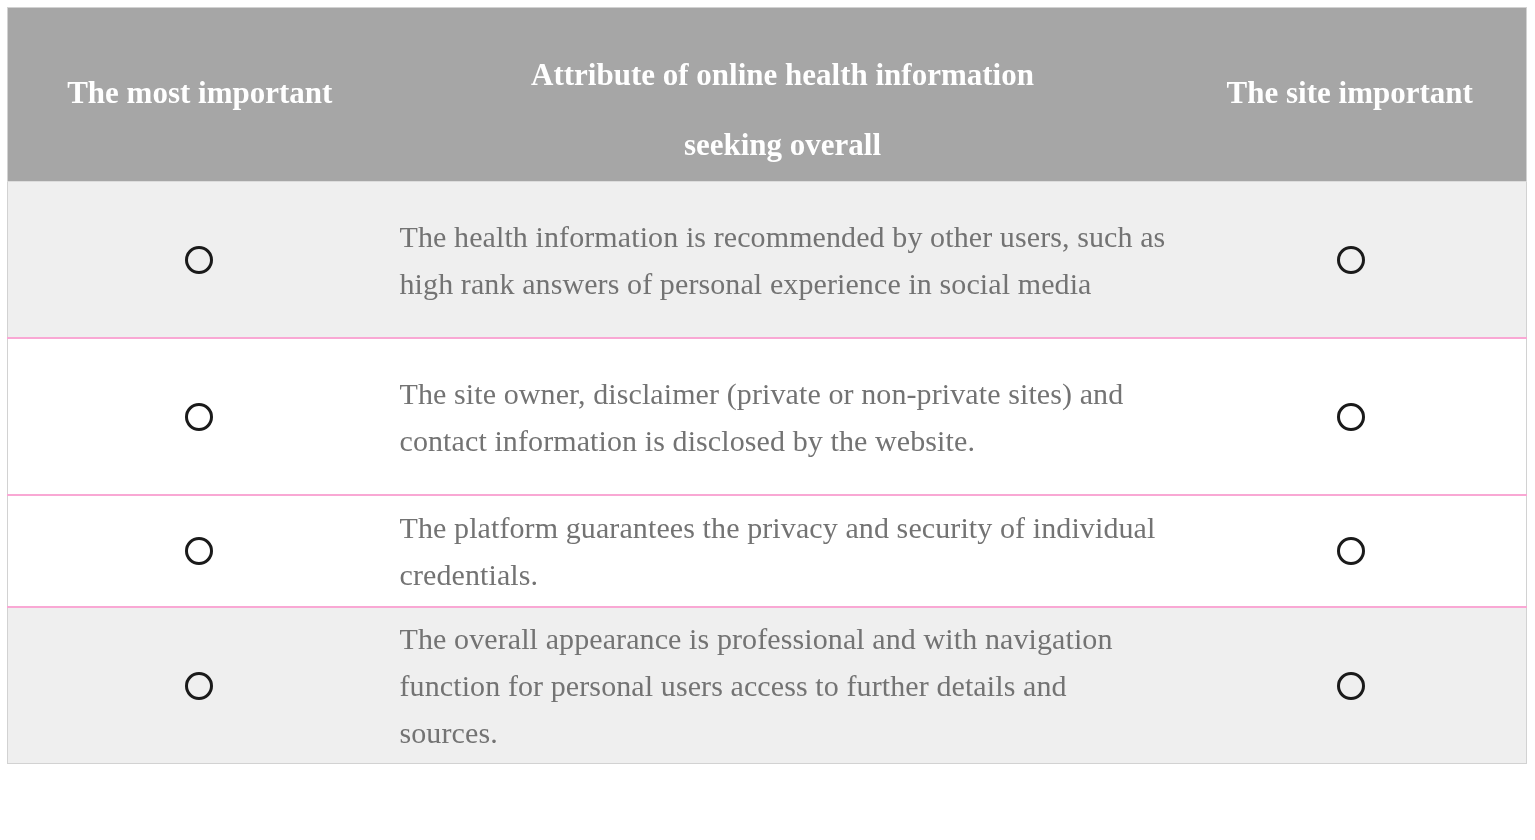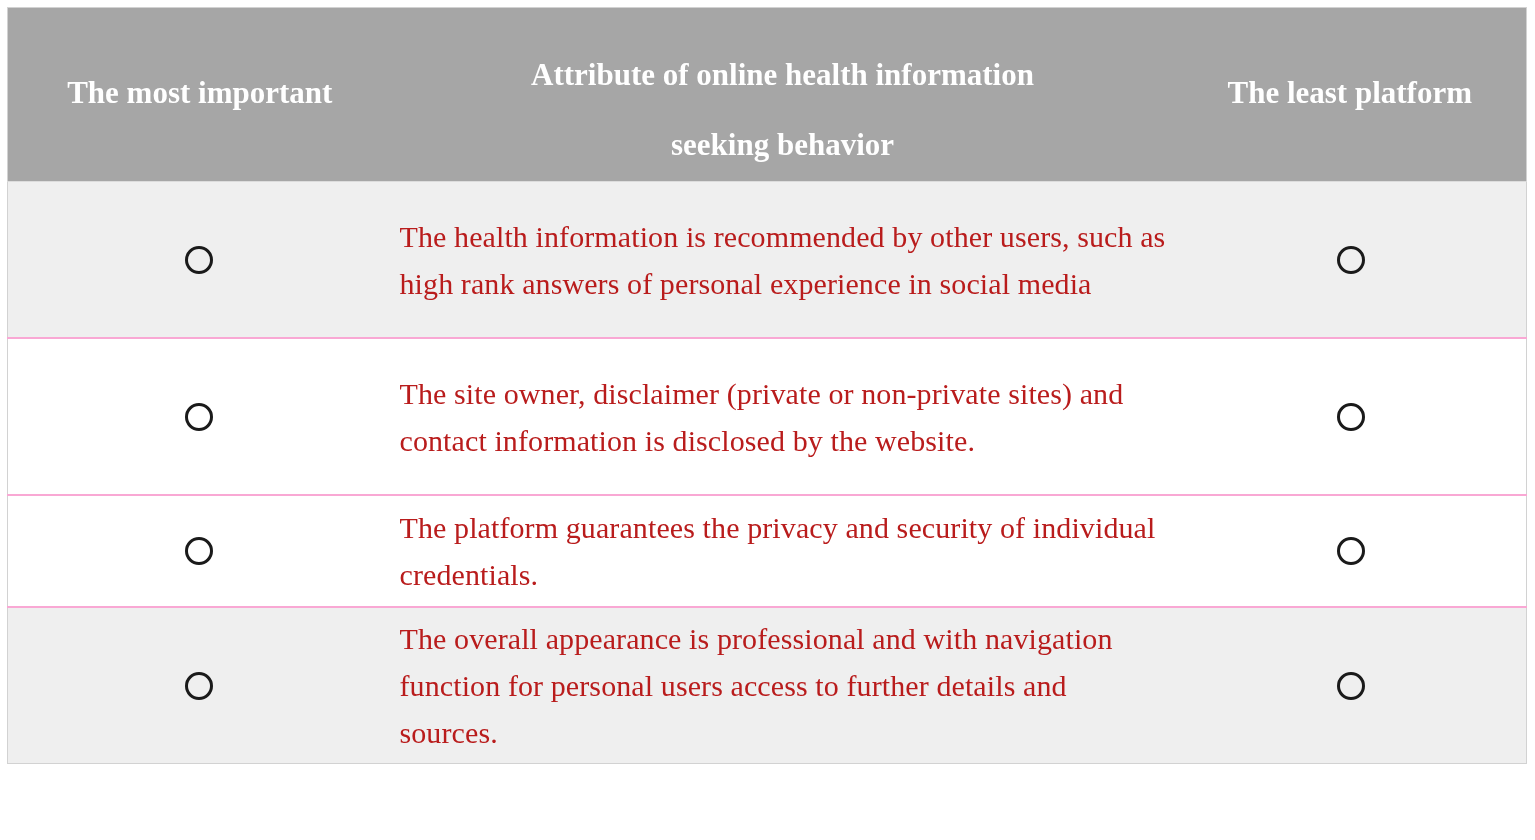--- a/index.html
+++ b/index.html
@@ -81,21 +81,21 @@
     padding: 16px 10px 18px 0;
     text-align: left;
   }
 
   .statement-text {
     display: block;
     font-family: "Liberation Serif", "DejaVu Serif", serif;
     font-weight: normal;
     font-size: 30px;
     line-height: 47px;
-    color: #b91c1c;
+    color: #737373;
     letter-spacing: 0.1px;
     max-width: 770px;
     padding-left: 8px;
   }
 
   
   .radio-ring {
     display: inline-block;
     width: 22px;
     height: 22px;
@@ -125,23 +125,23 @@
       <col class="col-most">
       <col class="col-attr">
       <col class="col-least">
     </colgroup>
 
     <thead>
       <tr>
         <th class="col-most">The most important</th>
         <th class="col-attr">
           <span class="hdr-attr-line">Attribute of online health information</span>
-          <span class="hdr-attr-line">seeking behavior</span>
+          <span class="hdr-attr-line">seeking overall</span>
         </th>
-        <th class="col-least">The least platform</th>
+        <th class="col-least">The site important</th>
       </tr>
     </thead>
 
     <tbody>
 
       <tr class="row-shaded row-h-3line">
         <td class="cell-choice choice-most">
           <span class="radio-ring"></span>
         </td>
         <td class="cell-statement">

